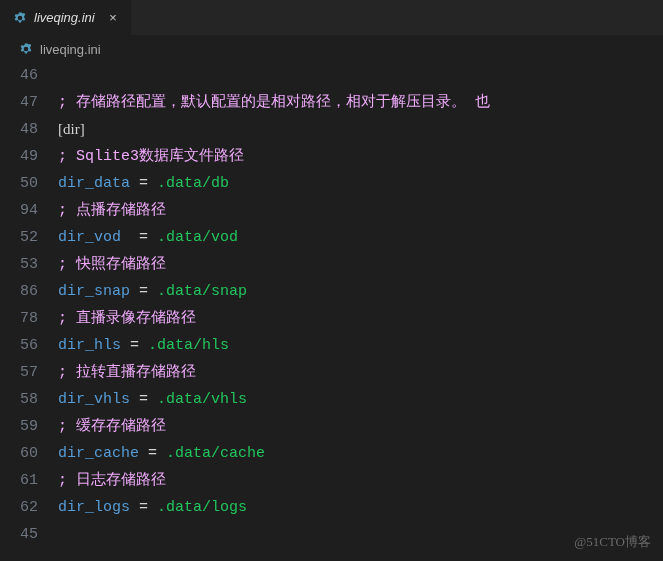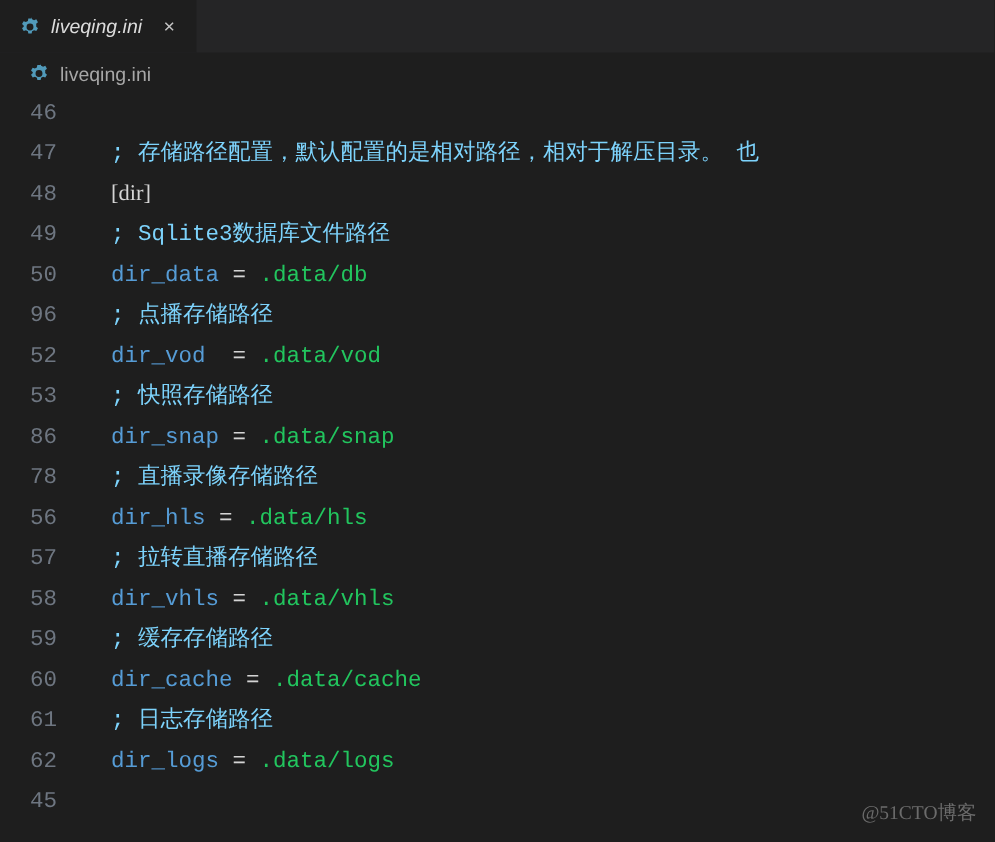--- a/index.html
+++ b/index.html
@@ -52,37 +52,36 @@
     gap: 6px;
     font-family: -apple-system, "Segoe UI", Arial, sans-serif;
     font-size: 13px;
     color: #a7a7a7;
     background: #1e1e1e;
   }
   .editor {
     display: flex;
     height: calc(100% - 62px);
     line-height: 27px;
-    gap: 16px;
   }
   .gutter {
     width: 58px;
     text-align: right;
     padding-right: 20px;
     color: #6e7681;
     user-select: none;
     font-size: 15px;
   }
   .code {
     flex: 1;
     white-space: pre;
     font-size: 15px;
   }
   .line { height: 27px; }
-  .tok-comment { color: #7dd3fc; }
+  .tok-comment { color: #f0abfc; }
   .tok-key     { color: #569cd6; }
   .tok-op      { color: #d4d4d4; }
   .tok-value   { color: #22c55e; }
   .tok-section { color: #d4d4d4; font-family: Liberation Serif, serif; }
   .watermark {
     position: absolute;
     right: 12px;
     bottom: 10px;
     font-family: Liberation Serif, serif;
     font-size: 13px;
@@ -113,21 +112,21 @@
   <span>liveqing.ini</span>
 </div>
 
 <div class="editor">
   <div class="gutter" id="gutter">
       <div class="line">46</div>
       <div class="line">47</div>
       <div class="line">48</div>
       <div class="line">49</div>
       <div class="line">50</div>
-      <div class="line">96</div>
+      <div class="line">94</div>
       <div class="line">52</div>
       <div class="line">53</div>
       <div class="line">86</div>
       <div class="line">78</div>
       <div class="line">56</div>
       <div class="line">57</div>
       <div class="line">58</div>
       <div class="line">59</div>
       <div class="line">60</div>
       <div class="line">61</div>

